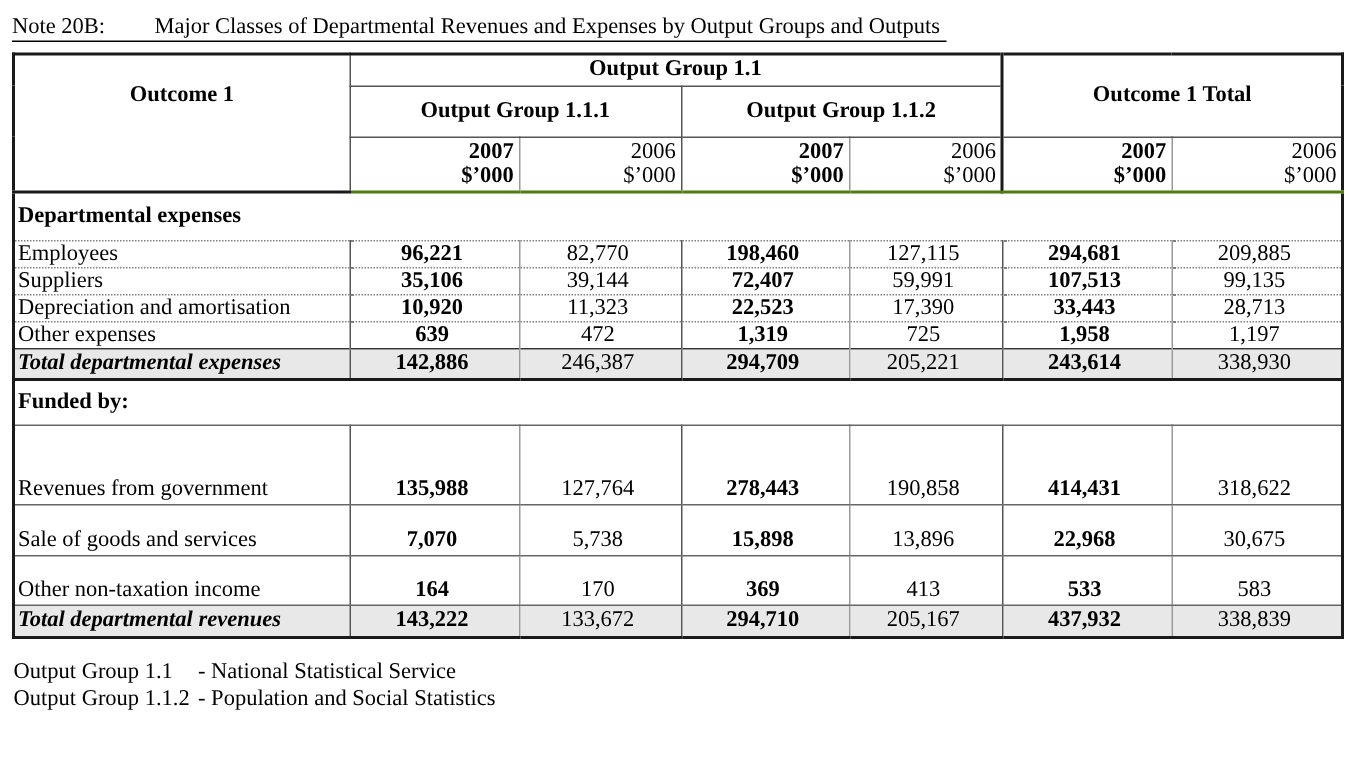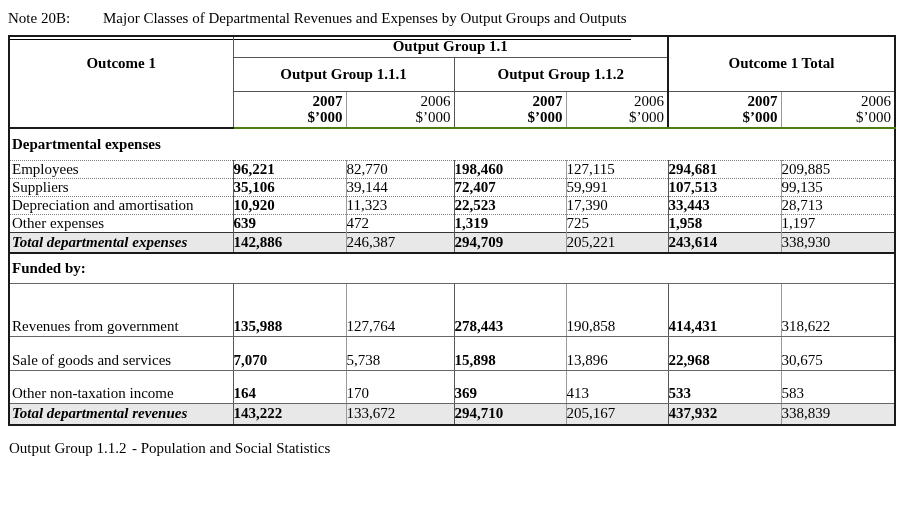--- a/index.html
+++ b/index.html
@@ -7,21 +7,21 @@
   .page {
     position:relative; width:900px; height:508px; background:#ffffff;
     font-family:"Liberation Serif", "DejaVu Serif", serif; color:#000;
     overflow:hidden;
   }
 
   
   .title {
     position:absolute; top:9px; left:8px;
     font-size:15px; line-height:18px;
-    border-bottom:1px solid #000; padding-bottom:12px; padding-right:4px;
+    border-bottom:1px solid #000; padding-bottom:0; padding-right:4px;
     white-space:nowrap;
   }
   .title-note { display:inline-block; width:95px; }
 
   
   table.fin {
     position:absolute; top:35px; left:8px;
     border-collapse:collapse; table-layout:fixed;
     width:886px; font-size:15px;
     border:2px solid #1a1a1a;
@@ -67,21 +67,21 @@
   tr.section-fund .section-cell { border-bottom:1px solid #666; }
 
   
   tr.exp { height:18px; }
   tr.exp td { border-bottom:1px dotted #808080; vertical-align:middle; }
   tr.fund td { border-bottom:1px solid #666; vertical-align:bottom; padding-bottom:1px; }
   tr.rh-tall { height:53px; }
   tr.rh-mid  { height:34px; }
   tr.rh-mid2 { height:33px; }
   .lab { text-align:left; padding-left:2px; }
-  .num { text-align:left; padding-right:3px; }
+  .num { text-align:center; padding-right:3px; }
 
   
   tr.total { height:20px; background:#e8e8e8; }
   tr.total td { border-top:1px solid #333; border-bottom:2px solid #1a1a1a; vertical-align:middle; }
   tr.total .lab { font-weight:bold; font-style:italic; }
   tr.total-last { height:21px; }
 
   
   .footnotes {
     position:absolute; top:440px; left:9px;
@@ -234,17 +234,20 @@
         <td class="num b dv-light">294,710</td>
         <td class="num dv-mid">205,167</td>
         <td class="num b dv-light">437,932</td>
         <td class="num">338,839</td>
       </tr>
     </tbody>
   </table>
 
   <div class="footnotes">
     <div class="fn-line">
+      <span class="fn-label">Output Group 1.1</span><span>- National Statistical Service</span>
+    </div>
+    <div class="fn-line">
       <span class="fn-label">Output Group 1.1.2</span><span>- Population and Social Statistics</span>
     </div>
   </div>
 
 </div>
 
 </body></html>

